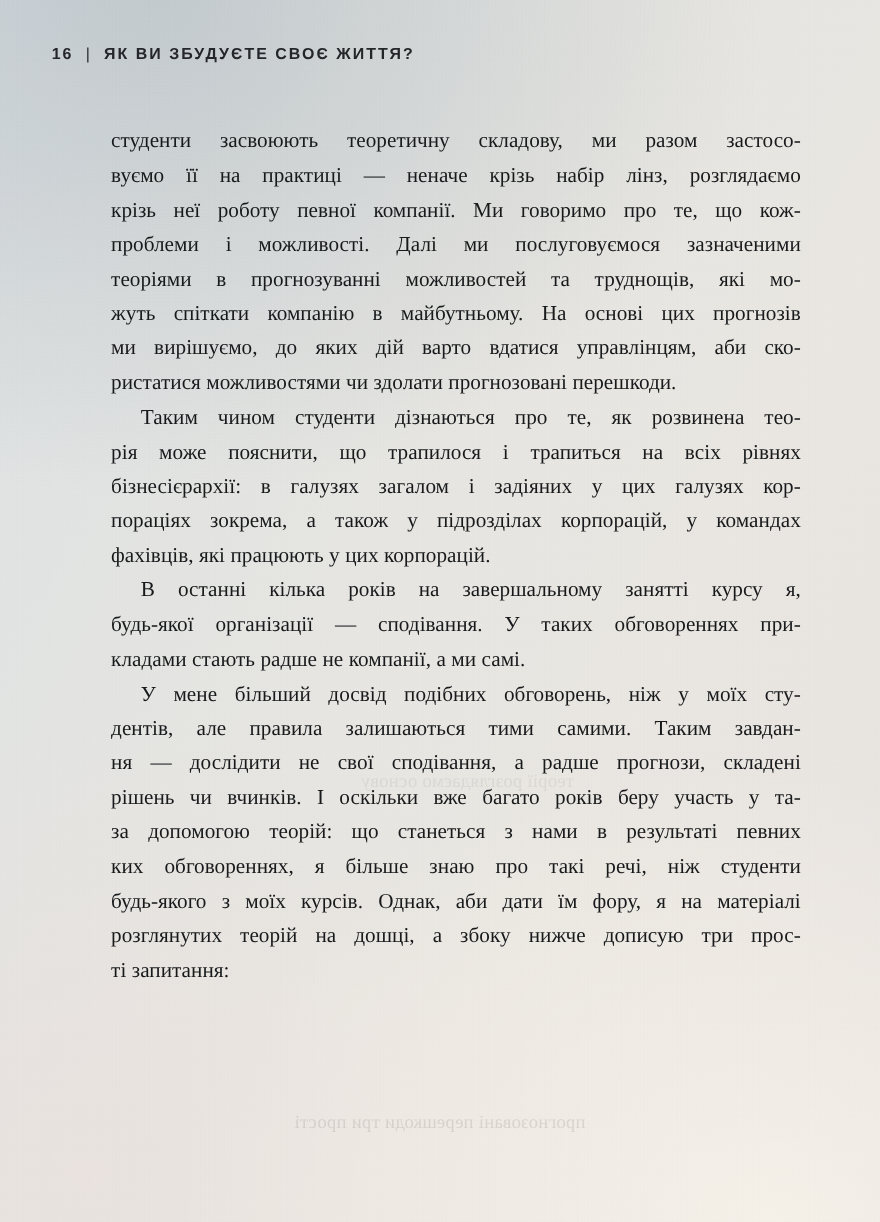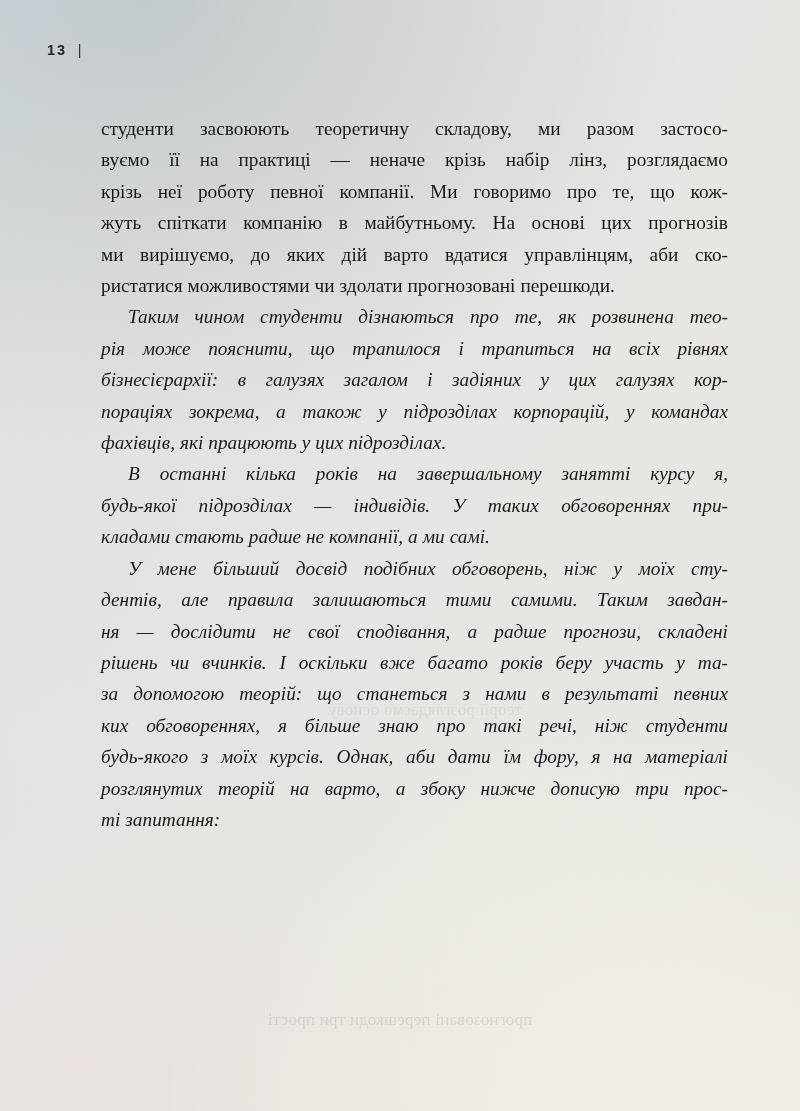--- a/index.html
+++ b/index.html
@@ -120,21 +120,20 @@
     color: #17191b;
     text-align: justify;
     text-justify: inter-word;
     hyphens: manual;
     text-indent: 0;
     letter-spacing: 0.02px;
     word-spacing: 0.1px;
   }
   p.para + p.para {
     margin-top: 0;
-    font-style: italic;
   }
   
   .line {
     display: block;
     text-align: justify;
     text-align-last: justify;
     white-space: pre-wrap;
   }
   .line.last {
     text-align-last: left;
@@ -149,58 +148,61 @@
 <div class="page">
 
   <div class="paper-tone-cool"></div>
   <div class="paper-tone-warm"></div>
   <div class="paper-grain"></div>
 
   <div class="showthrough s2">теорії розглядаємо основу</div>
   <div class="showthrough">прогнозовані перешкоди три прості</div>
 
   <div class="running-head">
-    <span class="folio">13</span>
+    <span class="folio">16</span>
     <span class="sep">|</span>
+    <span class="title">ЯК ВИ ЗБУДУЄТЕ СВОЄ ЖИТТЯ?</span>
   </div>
 
   <div class="text-block">
 
     <p class="para">
       <span class="line">студенти засвоюють теоретичну складову, ми разом застосо-</span>
       <span class="line">вуємо її на практиці — неначе крізь набір лінз, розглядаємо</span>
       <span class="line">крізь неї роботу певної компанії. Ми говоримо про те, що кож-</span>
+      <span class="line">проблеми і можливості. Далі ми послуговуємося зазначеними</span>
+      <span class="line">теоріями в прогнозуванні можливостей та труднощів, які мо-</span>
       <span class="line">жуть спіткати компанію в майбутньому. На основі цих прогнозів</span>
       <span class="line">ми вирішуємо, до яких дій варто вдатися управлінцям, аби ско-</span>
       <span class="line last">ристатися можливостями чи здолати прогнозовані перешкоди.</span>
     </p>
 
     <p class="para">
       <span class="line indent">Таким чином студенти дізнаються про те, як розвинена тео-</span>
       <span class="line">рія може пояснити, що трапилося і трапиться на всіх рівнях</span>
       <span class="line">бізнесієрархії: в галузях загалом і задіяних у цих галузях кор-</span>
       <span class="line">пораціях зокрема, а також у підрозділах корпорацій, у командах</span>
-      <span class="line last">фахівців, які працюють у цих підрозділах.</span>
+      <span class="line last">фахівців, які працюють у цих корпорацій.</span>
     </p>
 
     <p class="para">
       <span class="line indent">В останні кілька років на завершальному занятті курсу я,</span>
-      <span class="line">будь-якої підрозділах — індивідів. У таких обговореннях при-</span>
+      <span class="line">будь-якої організації — сподівання. У таких обговореннях при-</span>
       <span class="line last">кладами стають радше не компанії, а ми самі.</span>
     </p>
 
     <p class="para">
       <span class="line indent">У мене більший досвід подібних обговорень, ніж у моїх сту-</span>
       <span class="line">дентів, але правила залишаються тими самими. Таким завдан-</span>
       <span class="line">ня — дослідити не свої сподівання, а радше прогнози, складені</span>
       <span class="line">рішень чи вчинків. І оскільки вже багато років беру участь у та-</span>
       <span class="line">за допомогою теорій: що станеться з нами в результаті певних</span>
       <span class="line">ких обговореннях, я більше знаю про такі речі, ніж студенти</span>
       <span class="line">будь-якого з моїх курсів. Однак, аби дати їм фору, я на матеріалі</span>
     </p>
 
     <p class="para">
-      <span class="line">розглянутих теорій на варто, а збоку нижче дописую три прос-</span>
+      <span class="line">розглянутих теорій на дошці, а збоку нижче дописую три прос-</span>
       <span class="line last">ті запитання:</span>
     </p>
 
   </div>
 </div>
 
 </body></html>

